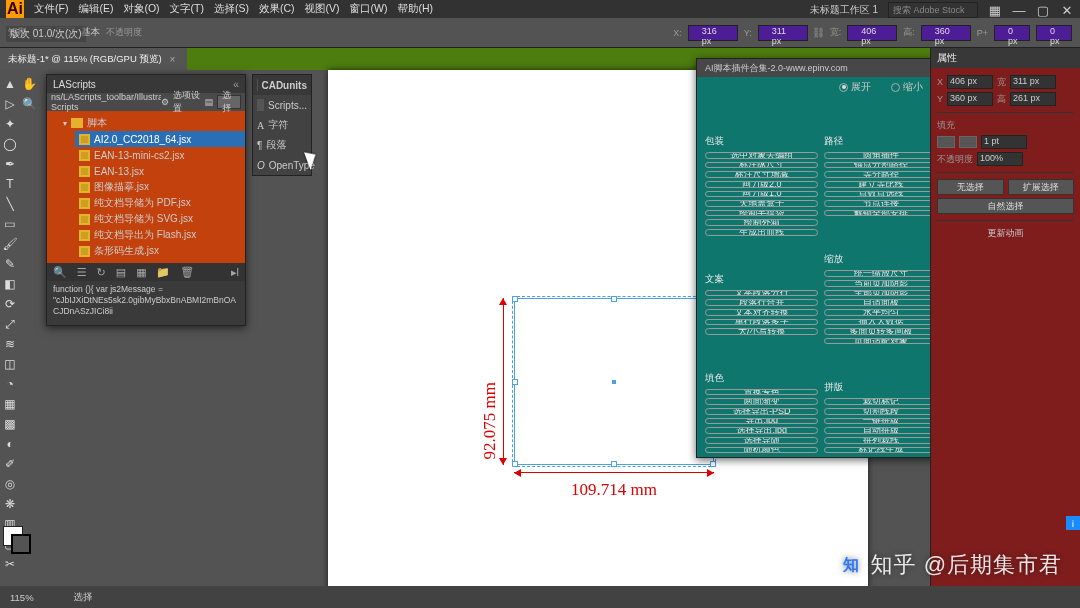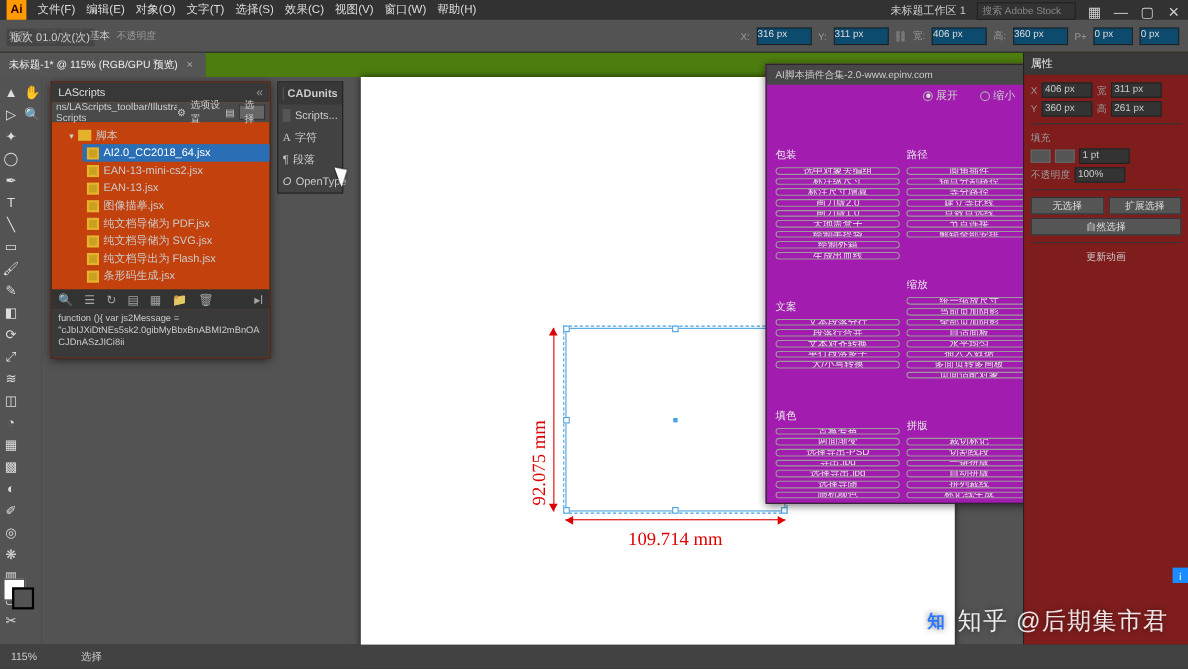--- a/index.html
+++ b/index.html
@@ -1,23 +1,23 @@
 <!DOCTYPE html>
 <html><head>
 <meta charset="utf-8">
 <style>
   * { margin:0; padding:0; box-sizing:border-box; font-family:"Microsoft YaHei",Arial,sans-serif; }
   body { width:1080px; height:608px; background:#323232; overflow:hidden; position:relative; color:#ccc; font-size:10px; }
 
   .topbar { height:18px; background:#323232; display:flex; align-items:center; padding:0 6px; gap:10px; }
-  .ai-logo { width:18px; height:18px; background:#ff9a00; color:#330000; display:flex; align-items:center; justify-content:center; font-weight:bold; font-size:11px; }
+  .ai-logo { width:18px; height:18px; background:#ff9a00; color:#330000; display:flex; align-items:center; justify-content:center; font-weight:bold; font-size:16px; }
   .menu-item { font-size:10.5px; color:#ddd; cursor:pointer; }
 
   .controlbar { height:30px; background:#535353; border-bottom:1px solid #222; display:flex; align-items:center; gap:6px; padding:0 8px; font-size:9.5px; }
-  .cb-input { width:50px; height:16px; background:#0c4a6e; border:1px solid #222; color:#ddd; font-size:9px; padding:0 0; }
+  .cb-input { width:50px; height:16px; background:#4c1d95; border:1px solid #222; color:#ddd; font-size:9px; padding:0 13px; }
   .cb-input.narrow { width:36px; }
   .cb-swatch { width:18px; height:12px; border:1px solid #666; background:#555; }
   .chain { width:10px; height:22px; display:flex; align-items:center; justify-content:center; color:#999; font-size:10px; }
 
   .tabbar { height:22px; background:#4d7c0f; display:flex; align-items:center; }
   .tab { height:22px; background:#555; padding:0 12px 0 8px; font-size:9.5px; display:flex; align-items:center; color:#eee; }
   .tab-close { margin-left:8px; font-size:10px; color:#aaa; }
 
   .workarea { position:absolute; top:70px; left:38px; right:150px; bottom:22px; background:#535353; }
   .artboard { position:absolute; left:290px; top:0; width:540px; height:530px; background:#fff; box-shadow:0 0 6px rgba(0,0,0,.7); }
@@ -75,21 +75,21 @@
   .cad-panel { position:absolute; left:252px; top:74px; width:60px; background:#424242; border:1px solid #222; font-size:10px; }
   .cad-row{height:20px;display:flex;align-items:center;gap:4px;padding:0 4px;}
   .cad-row.hdr{background:#383838;font-weight:bold;}
   .cad-ico{width:12px;height:12px;background:#555;display:inline-block;}
 
   
   .cursor { position:absolute; left:307px; top:150px; width:12px;height:18px; }
   .cursor::before{content:"";position:absolute;border-left:10px solid #fff;border-top:6px solid transparent;border-bottom:13px solid transparent;filter:drop-shadow(0 0 1px #000);transform:rotate(-20deg);}
 
   
-  .plugin-panel { position:absolute; left:696px; top:58px; width:370px; height:400px; background:#a21caf; border:1px solid #222; box-shadow:0 2px 8px rgba(0,0,0,.6); font-size:10px; }
+  .plugin-panel { position:absolute; left:696px; top:58px; width:370px; height:400px; background:#0f766e; border:1px solid #222; box-shadow:0 2px 8px rgba(0,0,0,.6); font-size:10px; }
   .plugin-hdr{height:18px;background:#474747;display:flex;align-items:center;padding:0 8px;font-size:9px;color:#ccc;justify-content:space-between;}
   .plugin-radio{height:20px;display:flex;justify-content:center;gap:20px;font-size:10px;}
   .plugin-radio label{display:flex;align-items:center;gap:3px;}
   .plugin-radio .r{width:9px;height:9px;border:1px solid #aaa;border-radius:50%;display:inline-block;position:relative;}
   .plugin-radio .r.on::after{content:"";position:absolute;inset:1.5px;background:#ddd;border-radius:50%;}
   .plugin-body{display:flex;padding:4px 8px;gap:6px;height:360px;}
   .plugin-col{flex:1;display:flex;flex-direction:column;gap:3px;}
   .grp-title{font-size:9.5px;color:#e8e8e8;padding:2px 0 1px;margin-top:32px;}
   .pill{border:1px solid #9a9a9a;border-radius:9px;height:15px;display:flex;align-items:center;justify-content:center;font-size:9px;color:#e8e8e8;padding:0 2px;white-space:nowrap;overflow:hidden;}
   .plain-line{font-size:9px;color:#ddd;padding:1px 0;}

